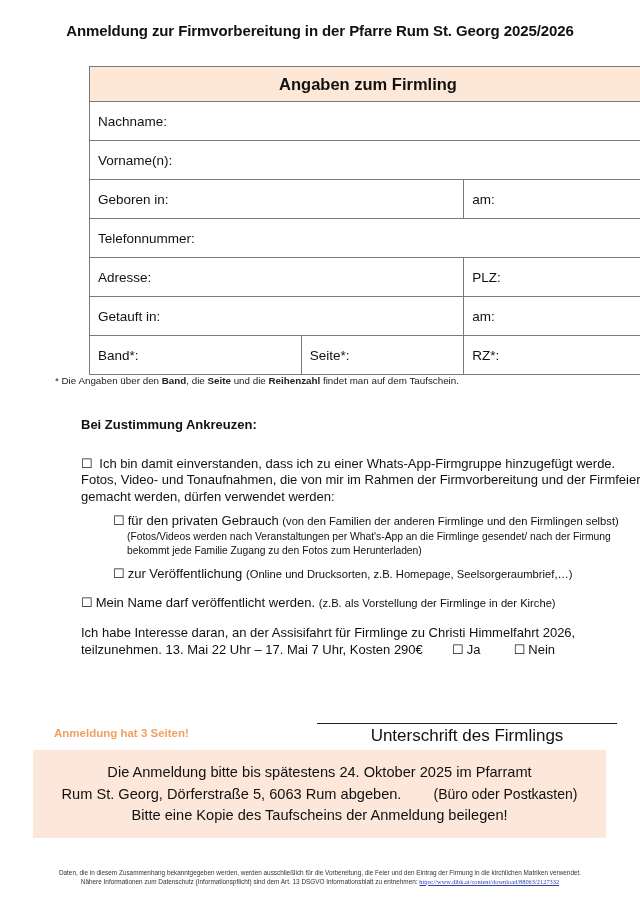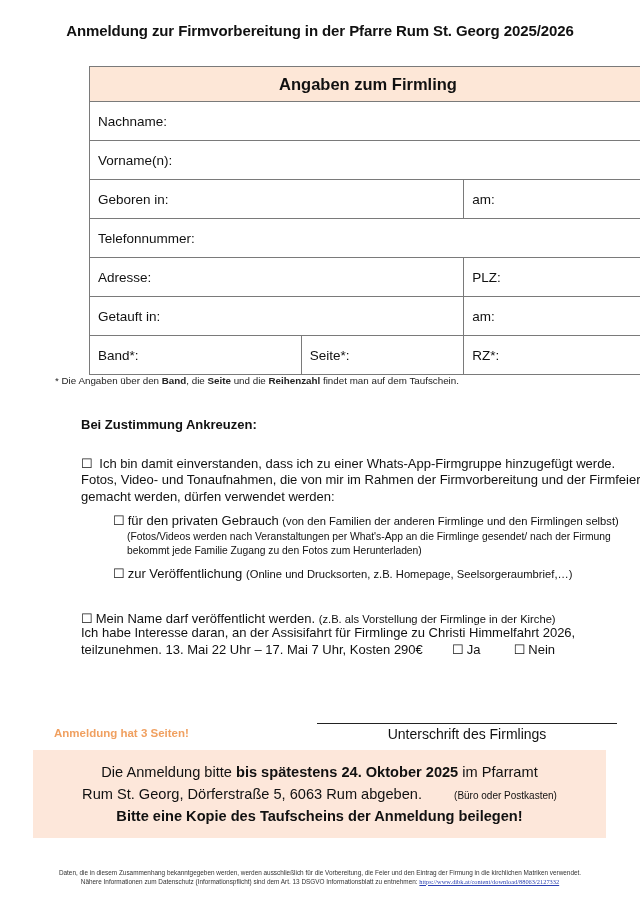--- a/index.html
+++ b/index.html
@@ -40,29 +40,29 @@
   .small { font-size: 11.2px; }
   .tiny { font-size: 10.3px; line-height: 13.5px; }
 
   .orange-note {
     position: absolute; left: 54px; top: 727px; color: #f0a060; font-weight: bold; font-size: 11.5px;
   }
   .sig-line {
     position: absolute; left: 317px; top: 723px; width: 300px; border-top: 1px solid #222;
   }
   .sig-label {
-    position: absolute; left: 317px; top: 726px; width: 300px; text-align: center; font-size: 14px;
+    position: absolute; left: 317px; top: 726px; width: 300px; text-align: center; font-size: 17px;
   }
 
   .banner {
     position: absolute; left: 33px; top: 750px; width: 573px; height: 88px; background: #fde7da;
     text-align: center; font-size: 14.6px; line-height: 21.5px; padding-top: 12px; box-sizing: border-box;
   }
-  .banner b { font-weight: bold; }
-  .banner .paren { font-size: 10px; margin-left: 28px; }
+  .banner b { font-weight: normal; }
+  .banner .paren { font-size: 14px; margin-left: 28px; }
 
   .privacy {
     position: absolute; left: 0; top: 869px; width: 640px; text-align: center;
     font-size: 6.4px; line-height: 8.5px; color: #333;
   }
   .privacy a { color: #2a3fb0; text-decoration: underline; font-family: "Liberation Serif", serif; }
 </style>
 </head>
 <body>
 
@@ -117,21 +117,21 @@
     <span class="small">(von den Familien der anderen Firmlinge und den Firmlingen selbst)</span>
   </div>
   <div class="tiny" style="padding-left:14px;">(Fotos/Videos werden nach Veranstaltungen per What's-App an die Firmlinge gesendet/ nach der Firmung bekommt jede Familie Zugang zu den Fotos zum Herunterladen)</div>
 </div>
 
 <div class="section" style="top:565px; left:86px;">
   <span class="check">☐</span><span>zur Veröffentlichung</span>
   <span class="small">(Online und Drucksorten, z.B. Homepage, Seelsorgeraumbrief,…)</span>
 </div>
 
-<div class="section" style="top:610px;">
+<div class="section" style="top:594px;">
   <span class="check">☐</span><span>Mein Name darf veröffentlicht werden.</span>
   <span class="small">(z.B. als Vorstellung der Firmlinge in der Kirche)</span>
 </div>
 
 <div class="section" style="top:624px; width:560px;">
   <div>Ich habe Interesse daran, an der Assisifahrt für Firmlinge zu Christi Himmelfahrt 2026,</div>
   <div>
     <span>teilzunehmen. 13. Mai 22 Uhr – 17. Mai 7 Uhr, Kosten 290€</span>
     <span style="display:inline-block; width:22px;"></span>
     <span class="check">☐</span><span>Ja</span>

